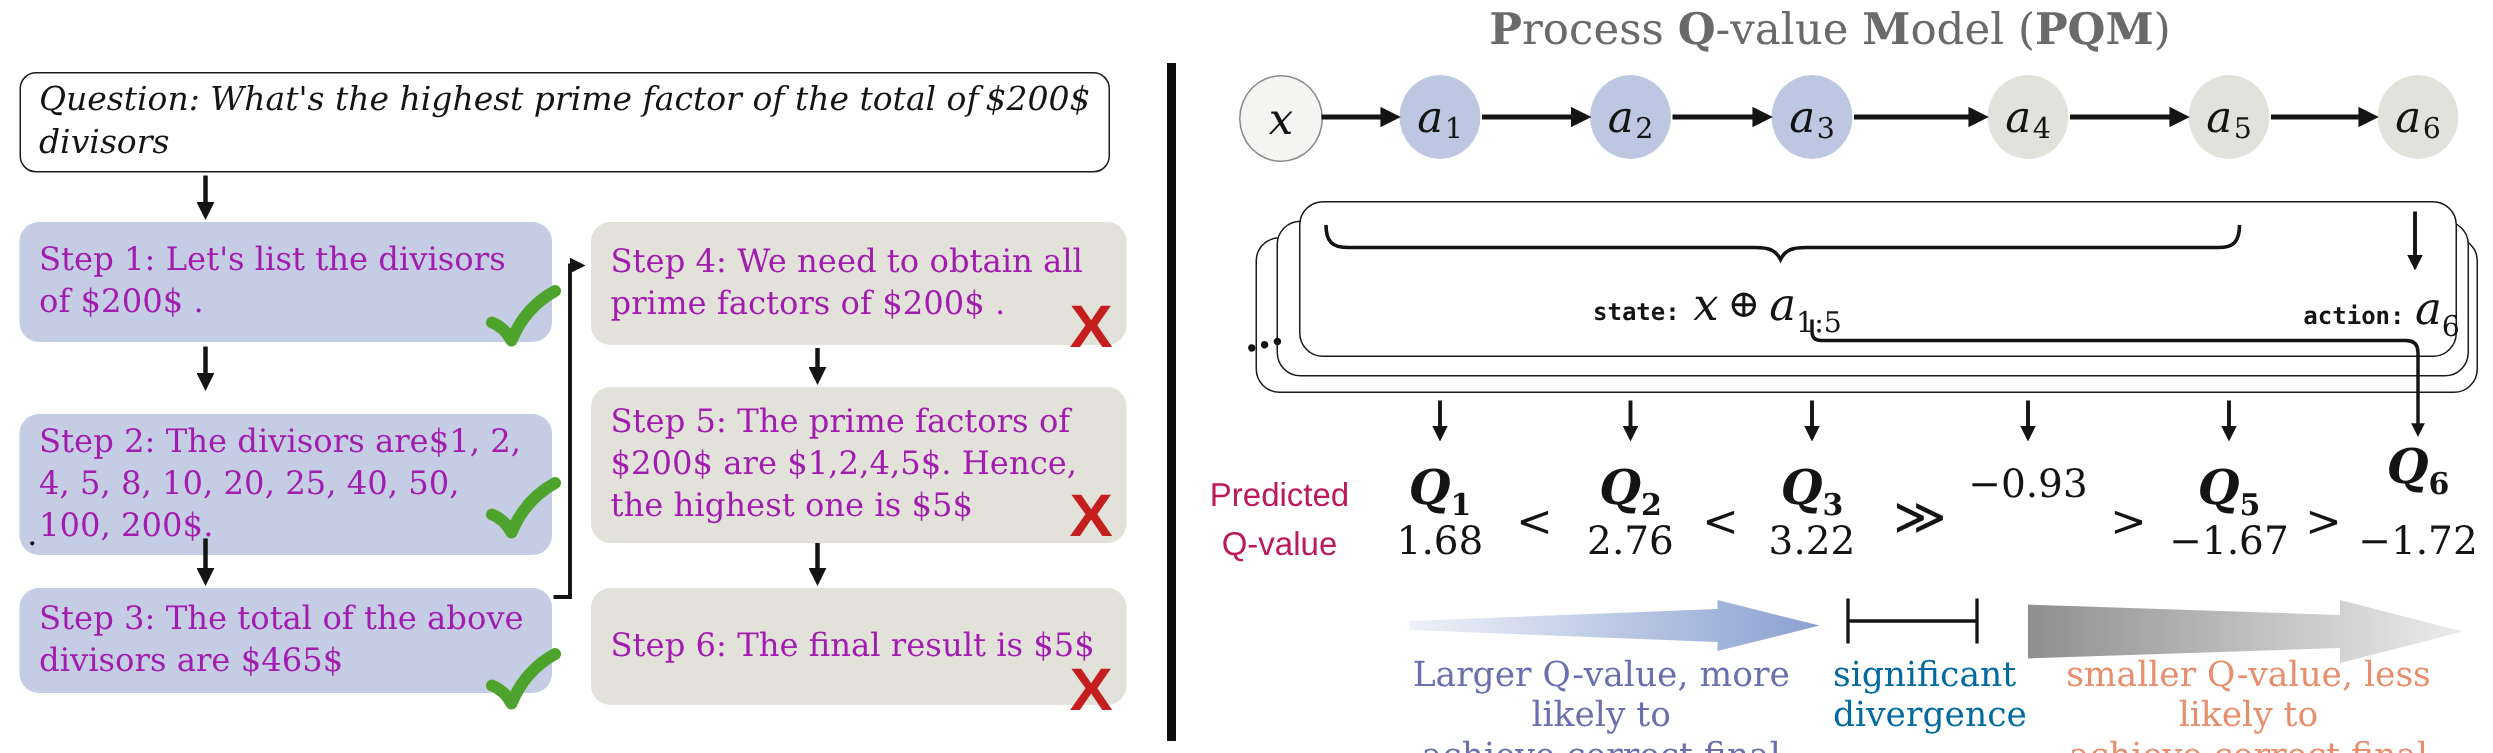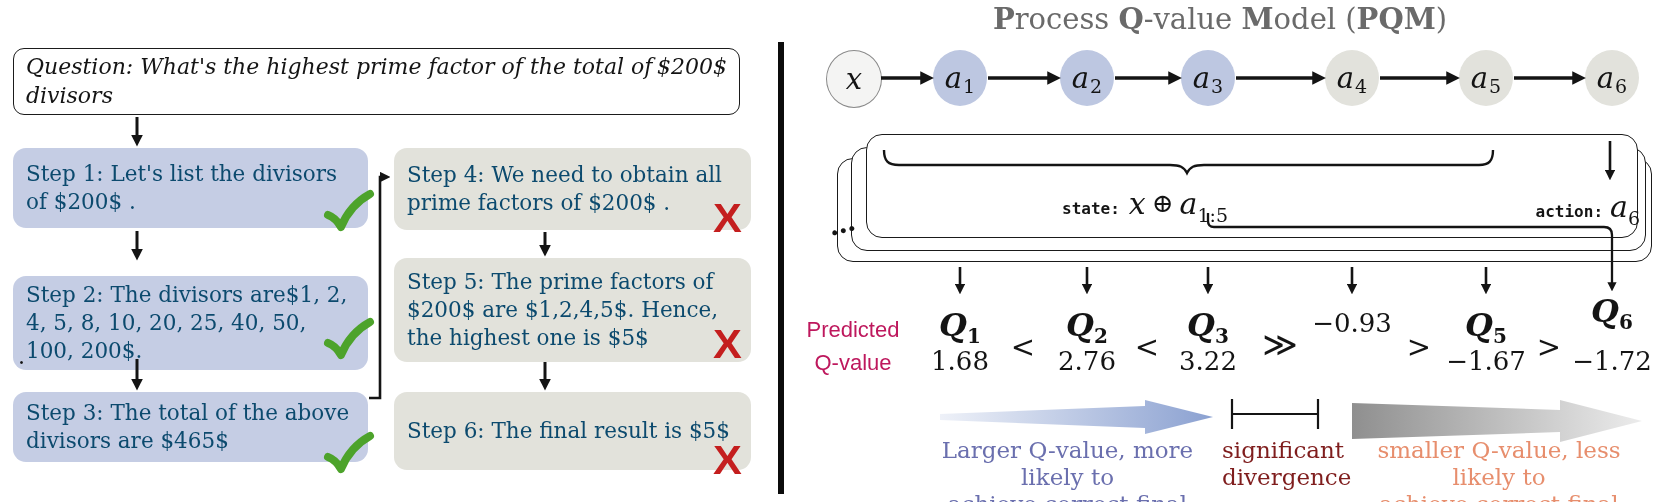--- a/index.html
+++ b/index.html
@@ -3,21 +3,21 @@
 <meta charset="utf-8">
 <style>
   html,body{margin:0;padding:0;background:#fff;}
   #canvas{position:relative;width:1662px;height:502px;background:#ffffff;overflow:hidden;
           font-family:"DejaVu Serif",serif;color:#141414;}
   
   #question-box{position:absolute;left:13px;top:48px;width:727px;height:67px;box-sizing:border-box;
     border:1.7px solid #1b1b1b;border-radius:11px;background:#fff;font-style:italic;
     font-size:22px;line-height:29px;padding:3px 12px;display:flex;flex-direction:row;justify-content:center;}
   .box{position:absolute;box-sizing:border-box;border-radius:13px;font-size:21.5px;line-height:28px;
-    padding:4px 13px;color:#0c4a6e;display:flex;align-items:center;}
+    padding:4px 13px;color:#a21caf;display:flex;align-items:center;}
   .correct{background:var(--blue-bg);}
   .wrong{background:var(--gray-bg);}
   .cross{position:absolute;font-family:"Liberation Sans",sans-serif;font-weight:900;font-size:40px;
     color:var(--cross);line-height:1;transform:scaleX(1.08);z-index:6;}
   #stray-period{position:absolute;left:18px;top:344px;font-size:22px;}
   
   #divider{position:absolute;left:778px;top:42px;width:6px;height:452px;background:#0c0c0c;}
   #fig-title{position:absolute;left:880px;top:2px;width:680px;text-align:center;font-size:29px;
     color:var(--title-color);}
   .node{position:absolute;width:54px;height:56px;border-radius:50%;display:flex;align-items:center;
@@ -168,21 +168,21 @@
       <span class="rel" style="left: 1147px; top: 330px;">&lt;</span>
       <span class="rel" style="left: 1280px; top: 324px; font-size: 34px;">≫</span>
       <span class="rel" style="left: 1419px; top: 330px;">&gt;</span>
       <span class="rel" style="left: 1549px; top: 330px;">&gt;</span>
     </div>
 
   <div class="ann" id="ann-larger" style="color: rgb(106, 111, 174);">
     <div>Larger Q-value, more likely to</div>
     <div>achieve correct final answer</div>
   </div>
-  <div class="ann" id="ann-divergence" style="color: #7f1d1d;">
+  <div class="ann" id="ann-divergence" style="color: #0369a1;">
     <div>significant</div>
     <div>divergence</div>
   </div>
   <div class="ann" id="ann-smaller" style="color: rgb(231, 142, 109);">
     <div>smaller Q-value, less likely to</div>
     <div>achieve correct final answer</div>
   </div>
 
   <svg id="overlay" width="1662" height="502" viewBox="0 0 1662 502">
     <defs>

